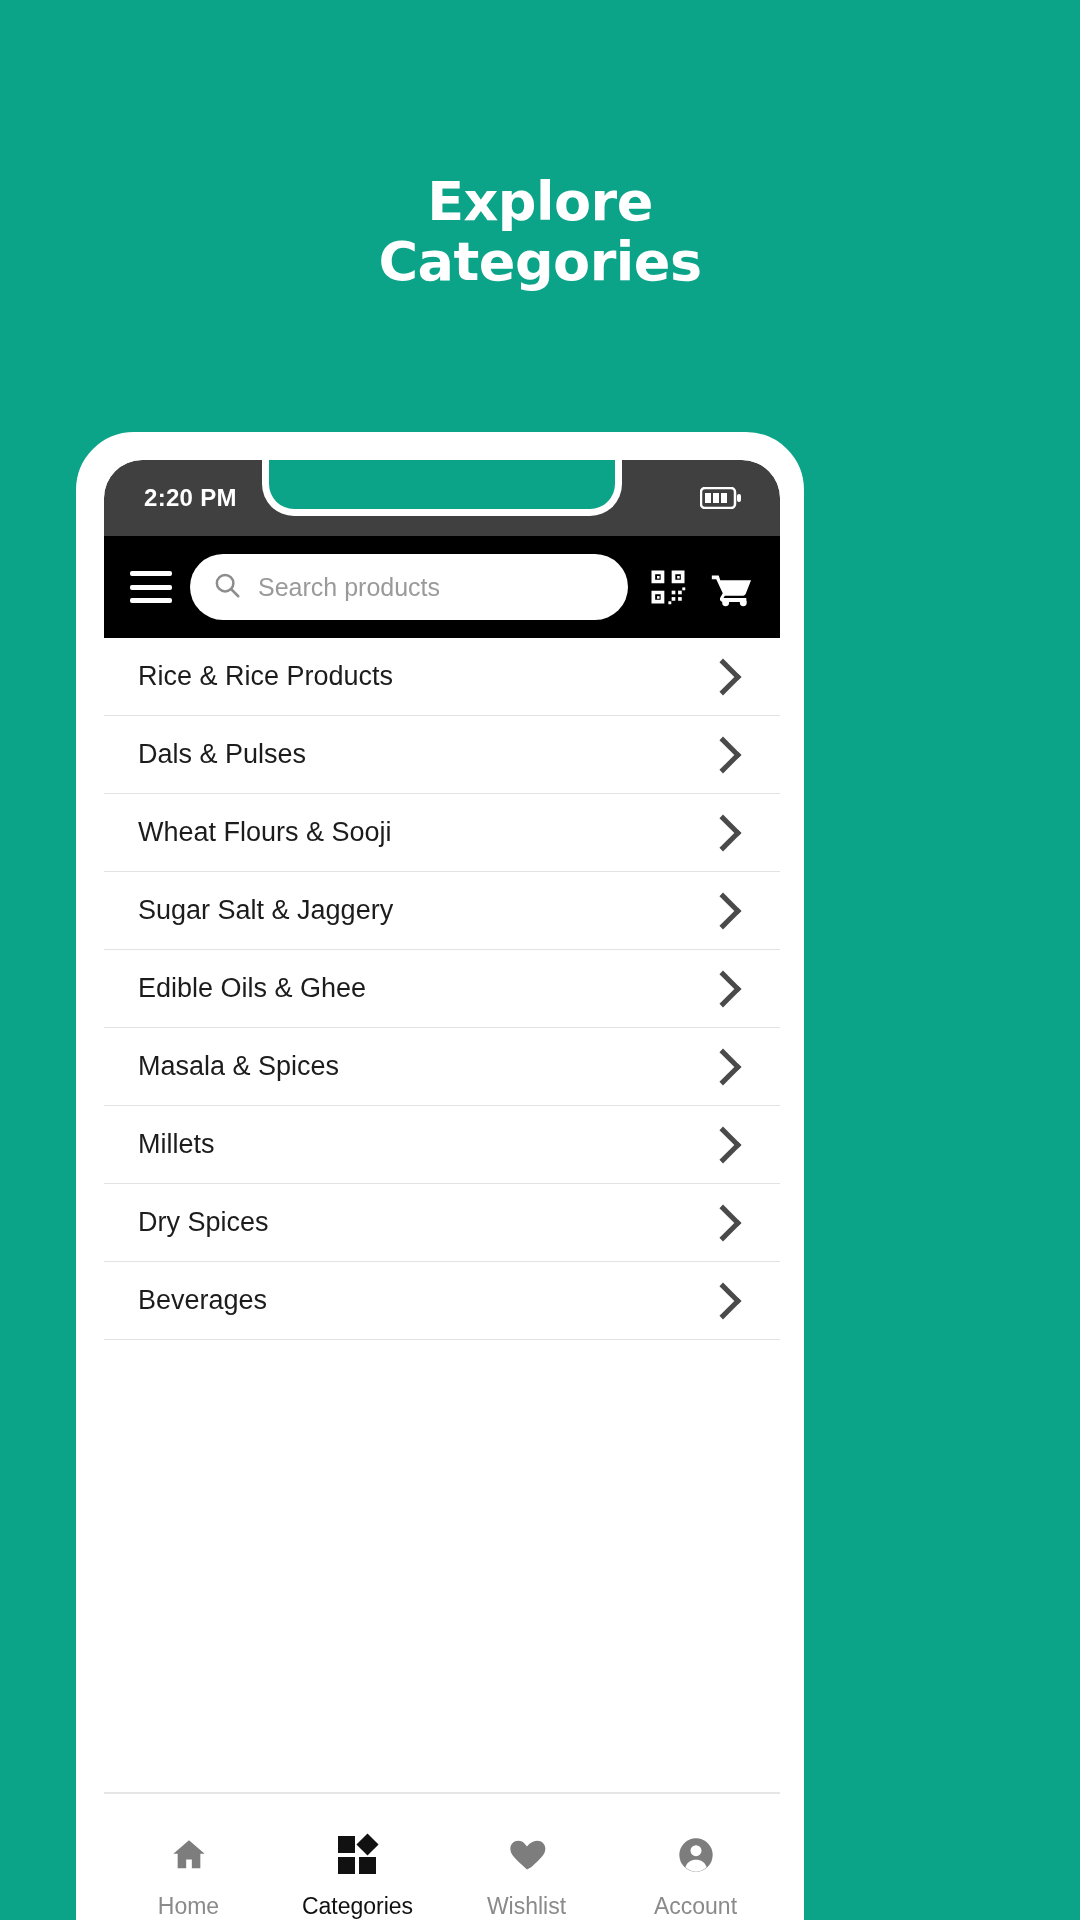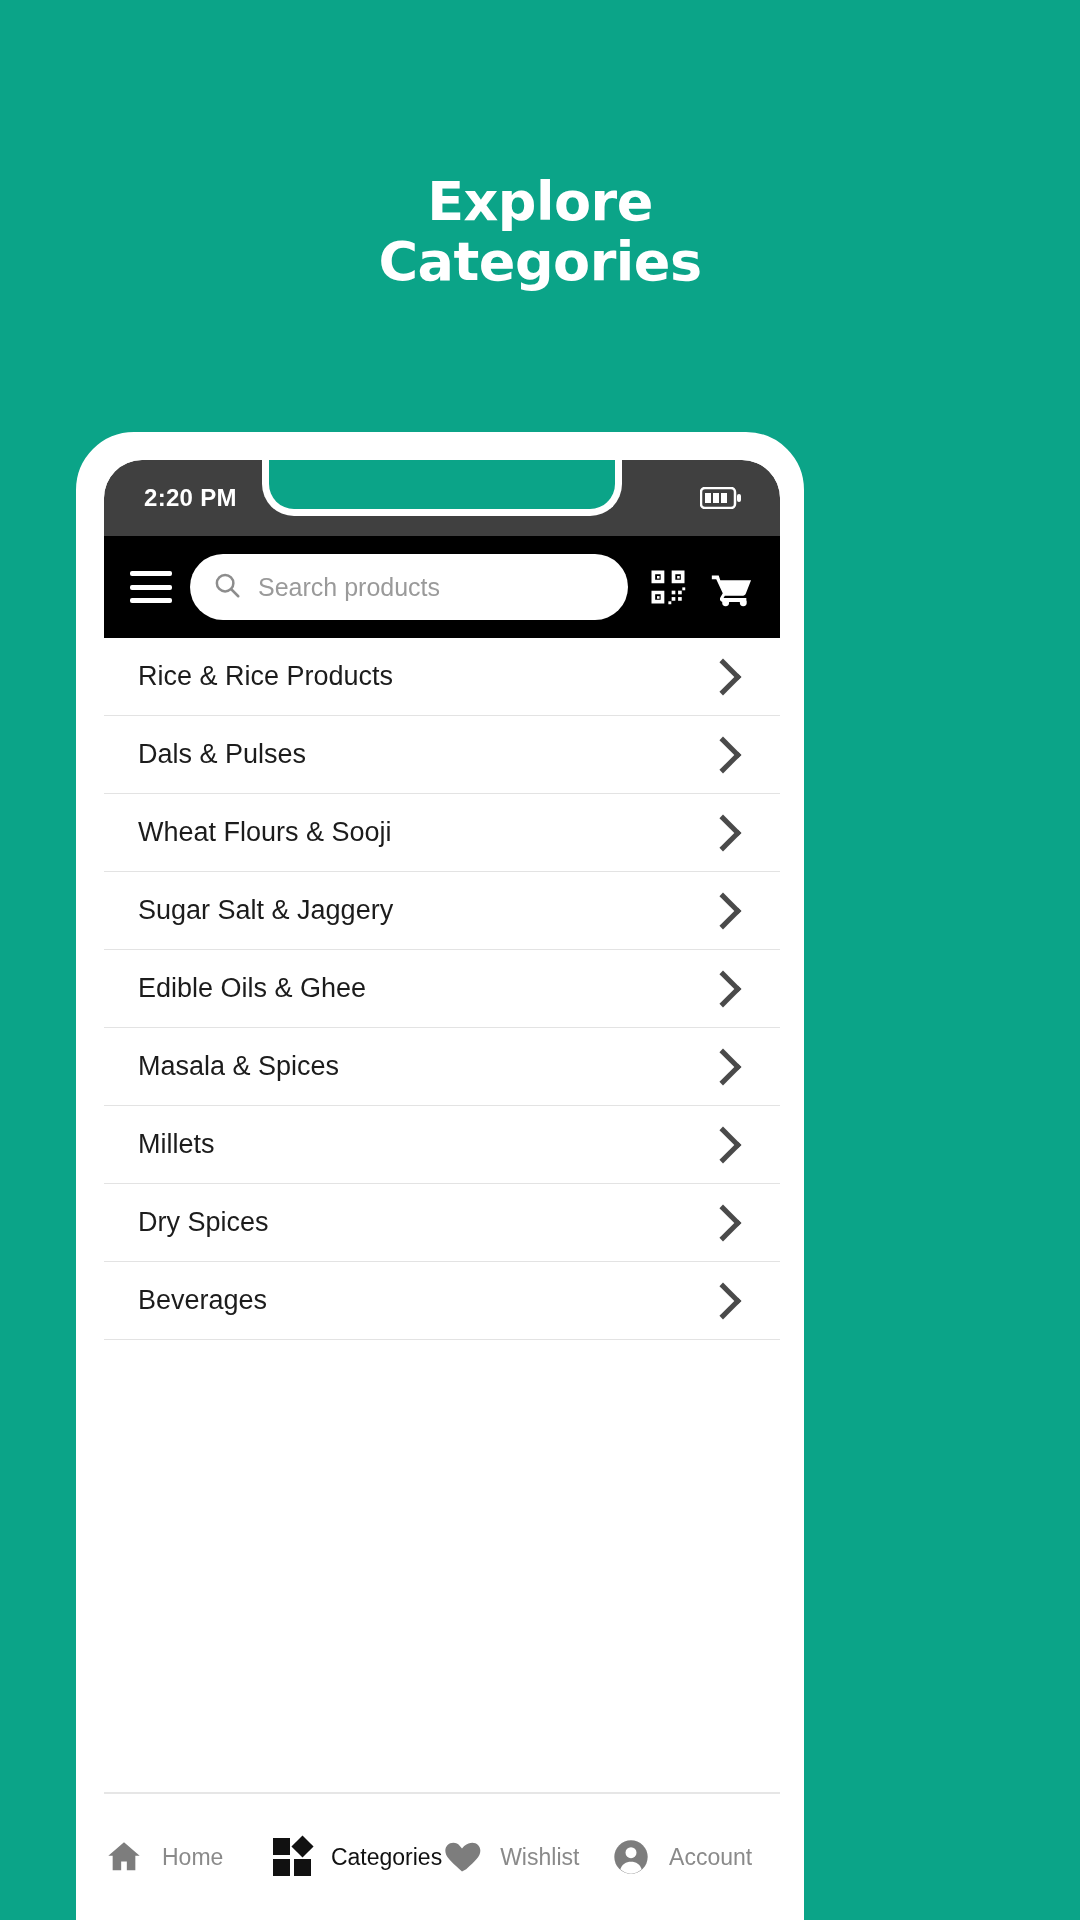--- a/index.html
+++ b/index.html
@@ -153,22 +153,22 @@
     position:absolute;
     left:0; bottom:0;
     width:100%;
     height:128px;
     background:#ffffff;
     border-top:2px solid #e6e6e6;
     display:flex;
   }
   .nav-item {
     flex:1 1 0;
-    display:flex; 
-    align-items:center; justify-content:flex-start;
+    display:flex; flex-direction:column;
+    align-items:center; justify-content:flex-end;
     gap:18px;
     cursor:pointer;
   }
   .nav-label {
     font-size:23px;
     color:#8a8a8a;
     font-family:"Liberation Sans", sans-serif;
   }
   .nav-item.active .nav-label { color:#111111; }
   .nav-icon { height:40px; display:flex; align-items:center; justify-content:center; }

